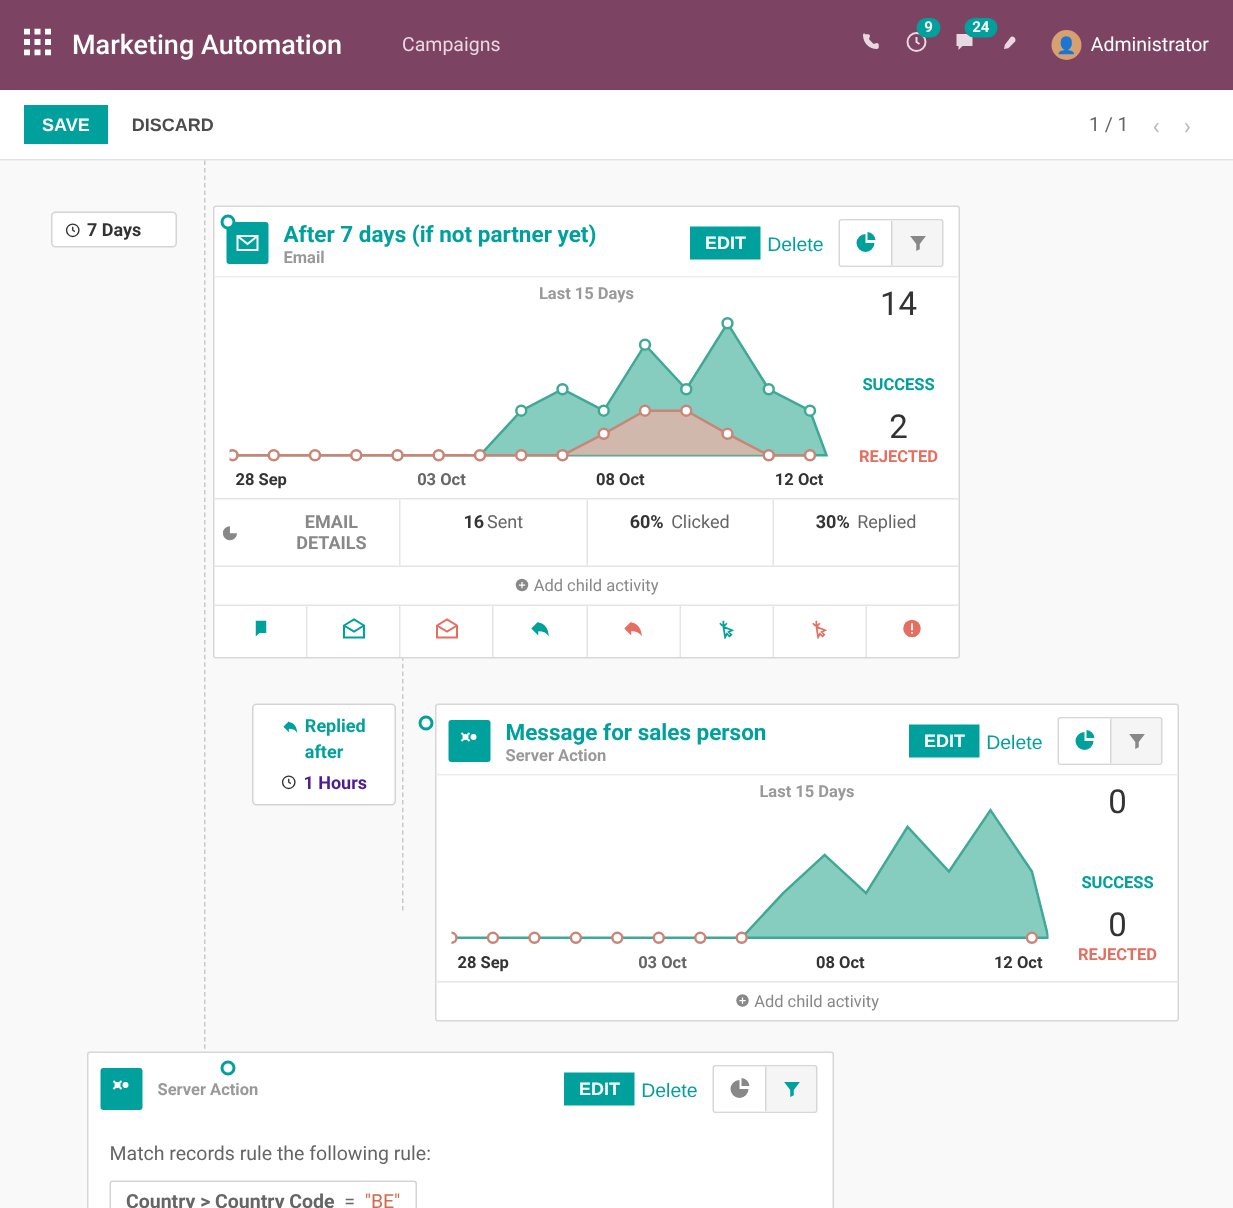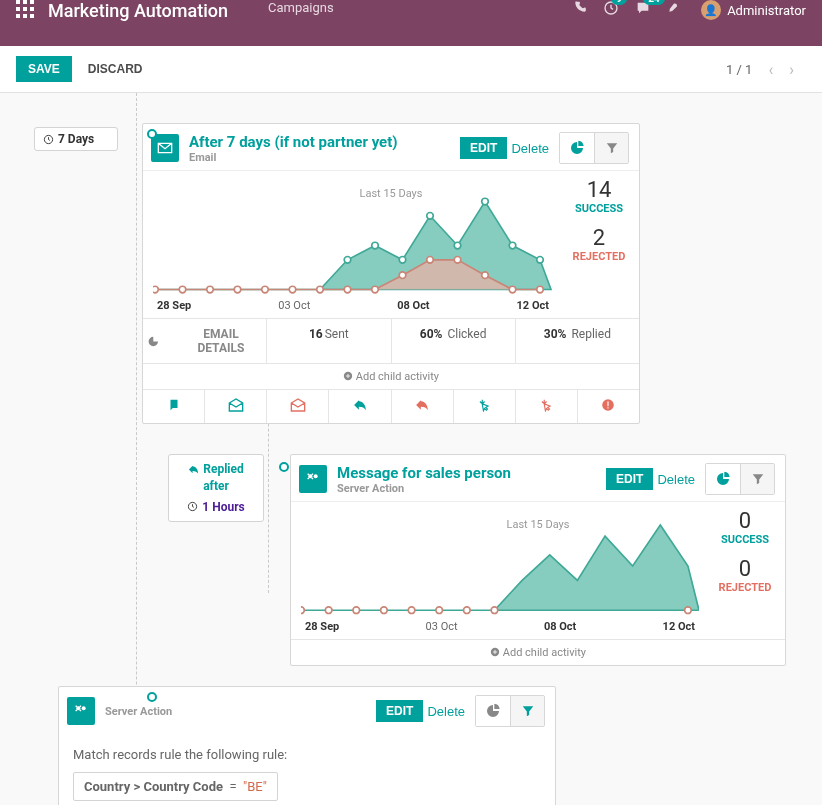--- a/index.html
+++ b/index.html
@@ -1,19 +1,19 @@
 <!DOCTYPE html>
 <html><head>
 <meta charset="utf-8">
 <style>
   * { box-sizing: border-box; margin: 0; padding: 0; }
   body { font-family: -apple-system, "Segoe UI", Roboto, sans-serif; font-size: 13px; color: #4c4c4c; background: #f9f9f9; width: 822px; }
   
   
-  .navbar { background: #7c4462; height: 46px; display: flex; align-items: flex-start; padding: 0 16px; color: #fff; }
+  .navbar { background: #7c4462; height: 60px; display: flex; align-items: center; padding: 0 16px; color: #fff; }
   .nav-apps { font-size: 18px; margin-right: 14px; }
   .nav-title { font-size: 18px; font-weight: 500; margin-right: 40px; }
   .nav-link { font-size: 13px; color: #e8d8e1; }
   .nav-spacer { flex: 1; }
   .nav-icon { position: relative; margin: 0 8px; font-size: 14px; color: #e8d8e1; }
   .nav-badge { position: absolute; top: -8px; left: 8px; background: #00a09d; color: #fff; font-size: 10px; font-weight: bold; border-radius: 8px; padding: 1px 5px; }
   .nav-user { display: flex; align-items: center; margin-left: 12px; }
   .nav-avatar { width: 20px; height: 20px; border-radius: 50%; background: #d8a070; margin-right: 6px; display:flex; align-items:center; justify-content:center; font-size:11px; color:#fff;}
   
   
@@ -47,28 +47,28 @@
   .btn-edit { background: #00a09d; color: #fff; border: none; padding: 4px 10px; font-weight: bold; font-size: 12px; margin-right: 4px;}
   .btn-del { color: #00a09d; background: none; border: none; font-size: 13px;}
   .tabbox { display: flex; border: 1px solid #d8d7d5; border-radius: 2px; margin-left: 10px; overflow:hidden;}
   .tab { width: 34px; height: 30px; display: flex; align-items: center; justify-content: center; color: #888; background: #fff;}
   .tab.active { color: #00a09d; }
   .tab + .tab { border-left: 1px solid #d8d7d5; background: #f5f5f5;}
   .tab.actv2 { color:#00a09d; background:#f5f5f5;}
   
   .card-body { position: relative; display: flex; }
   .chart-wrap { padding: 14px 6px 6px 10px; flex:1; }
-  .chart-label { position: absolute; left: 50%; transform: translateX(-50%); top: 16px; font-size: 11px; color: #999;}
+  .chart-label { position: absolute; left: 50%; transform: translateX(-50%); top: 4px; font-size: 11px; color: #999; font-weight: bold;}
   .stats { width: 80px; text-align: center; padding-top: 6px; }
   .stat-num { font-size: 22px; color: #333;}
   .stat-lab { font-size: 11px; font-weight: bold; margin-bottom: 10px;}
-  .stat-lab.g { color:#00a09d; } .stat-lab.r { color:#e46f61; }
+  .stat-lab.g { color:#00a09d;margin-top:34px; } .stat-lab.r { color:#e46f61; }
   
   .axis { display: flex; justify-content: space-between; font-size: 11px; font-weight: bold; color: #333; padding: 0 4px; margin-top:4px;}
-  .axis span:nth-child(2){ font-weight:normal; color:#666;}
+  .axis span:nth-child(2){ font-weight:bold; color:#666;}
   
   .detail-row { display: flex; border-top: 1px solid #e5e5e5; }
   .dcell { flex: 1; text-align: center; padding: 8px 4px; font-size: 12px; color: #666; border-right:1px solid #e5e5e5;}
   .dcell:last-child{border-right:none;}
   .dcell.h { font-weight: bold; color: #888; display:flex; align-items:center; justify-content:center; gap:20px;}
   .dcell b { color:#333; font-weight:bold; margin-right:2px;}
   .addchild { text-align: center; padding: 6px; font-size: 11px; color: #888; border-top: 1px solid #e5e5e5;}
   .trigger-row { display: flex; border-top: 1px solid #e5e5e5; }
   .trig { flex:1; text-align:center; padding: 8px 0; border-right:1px solid #e5e5e5; font-size:14px;}
   .trig:last-child{border-right:none;}

